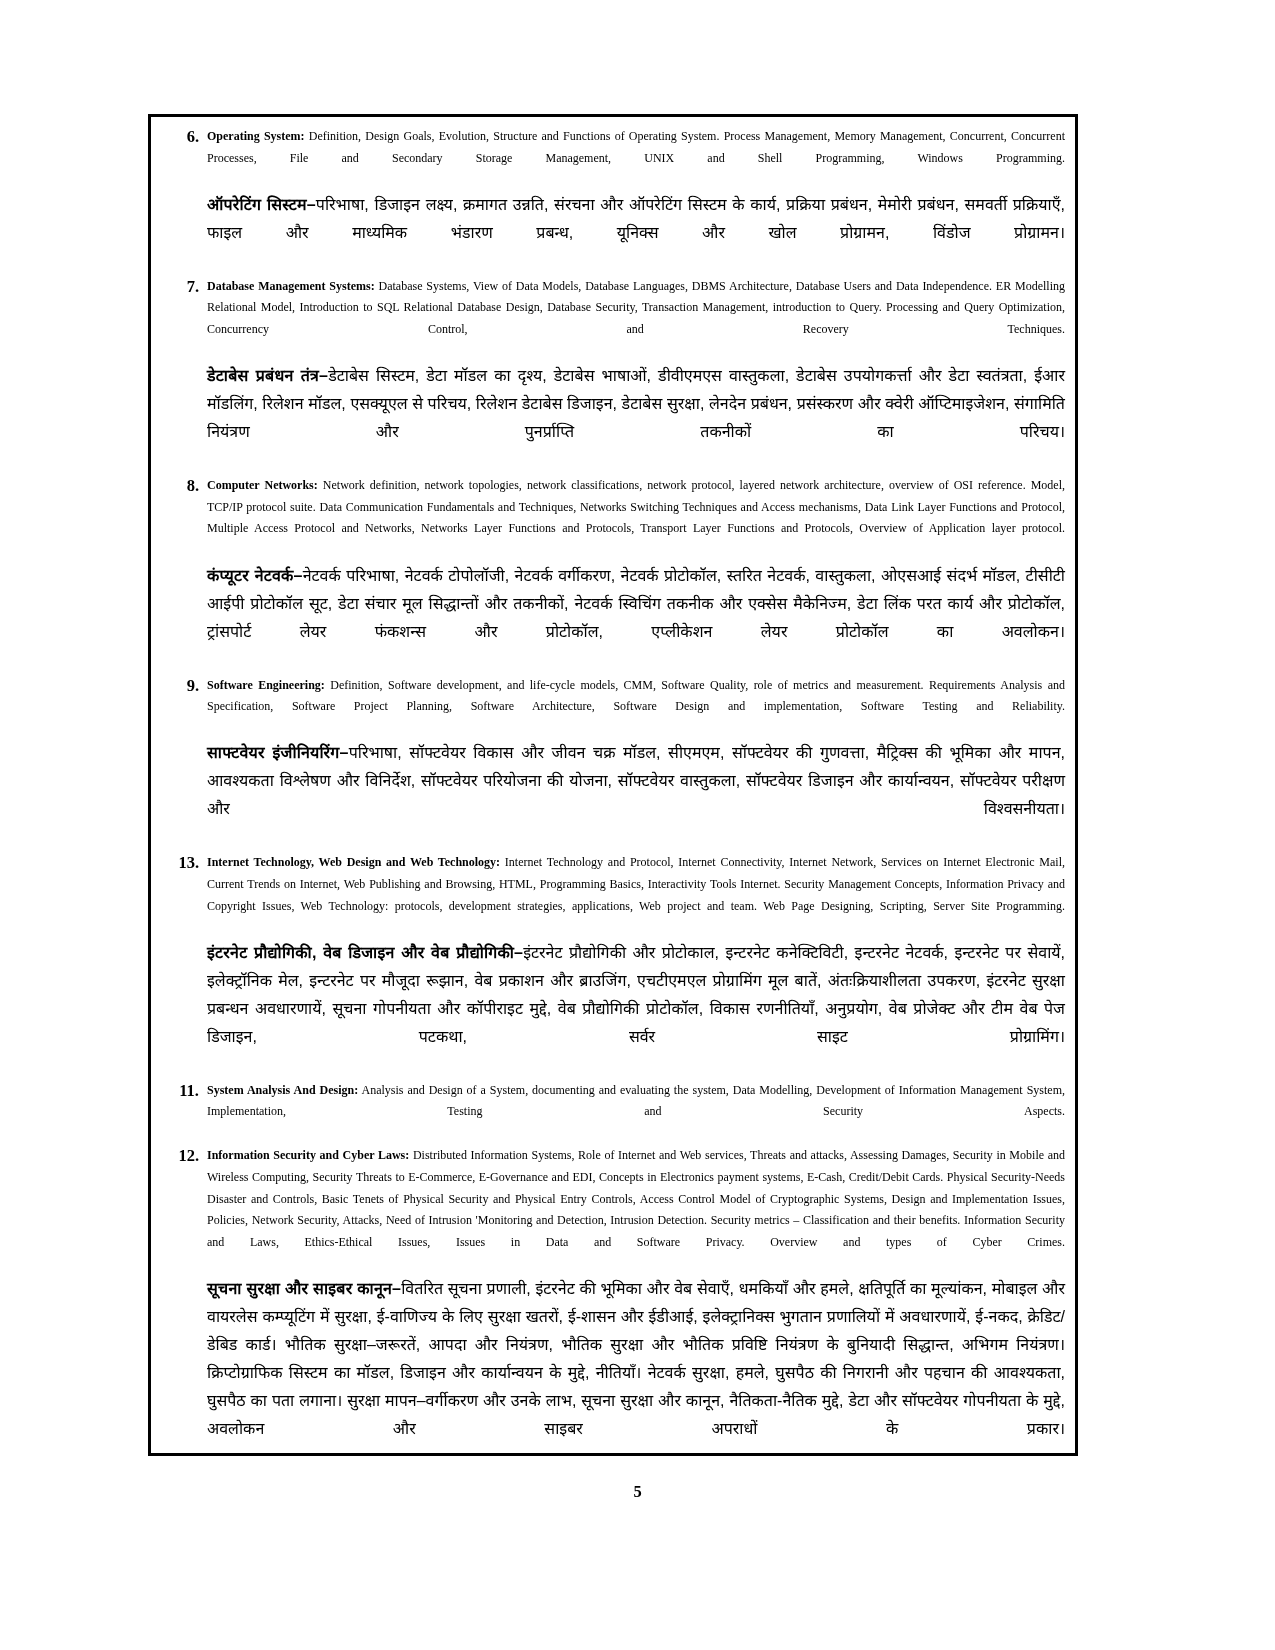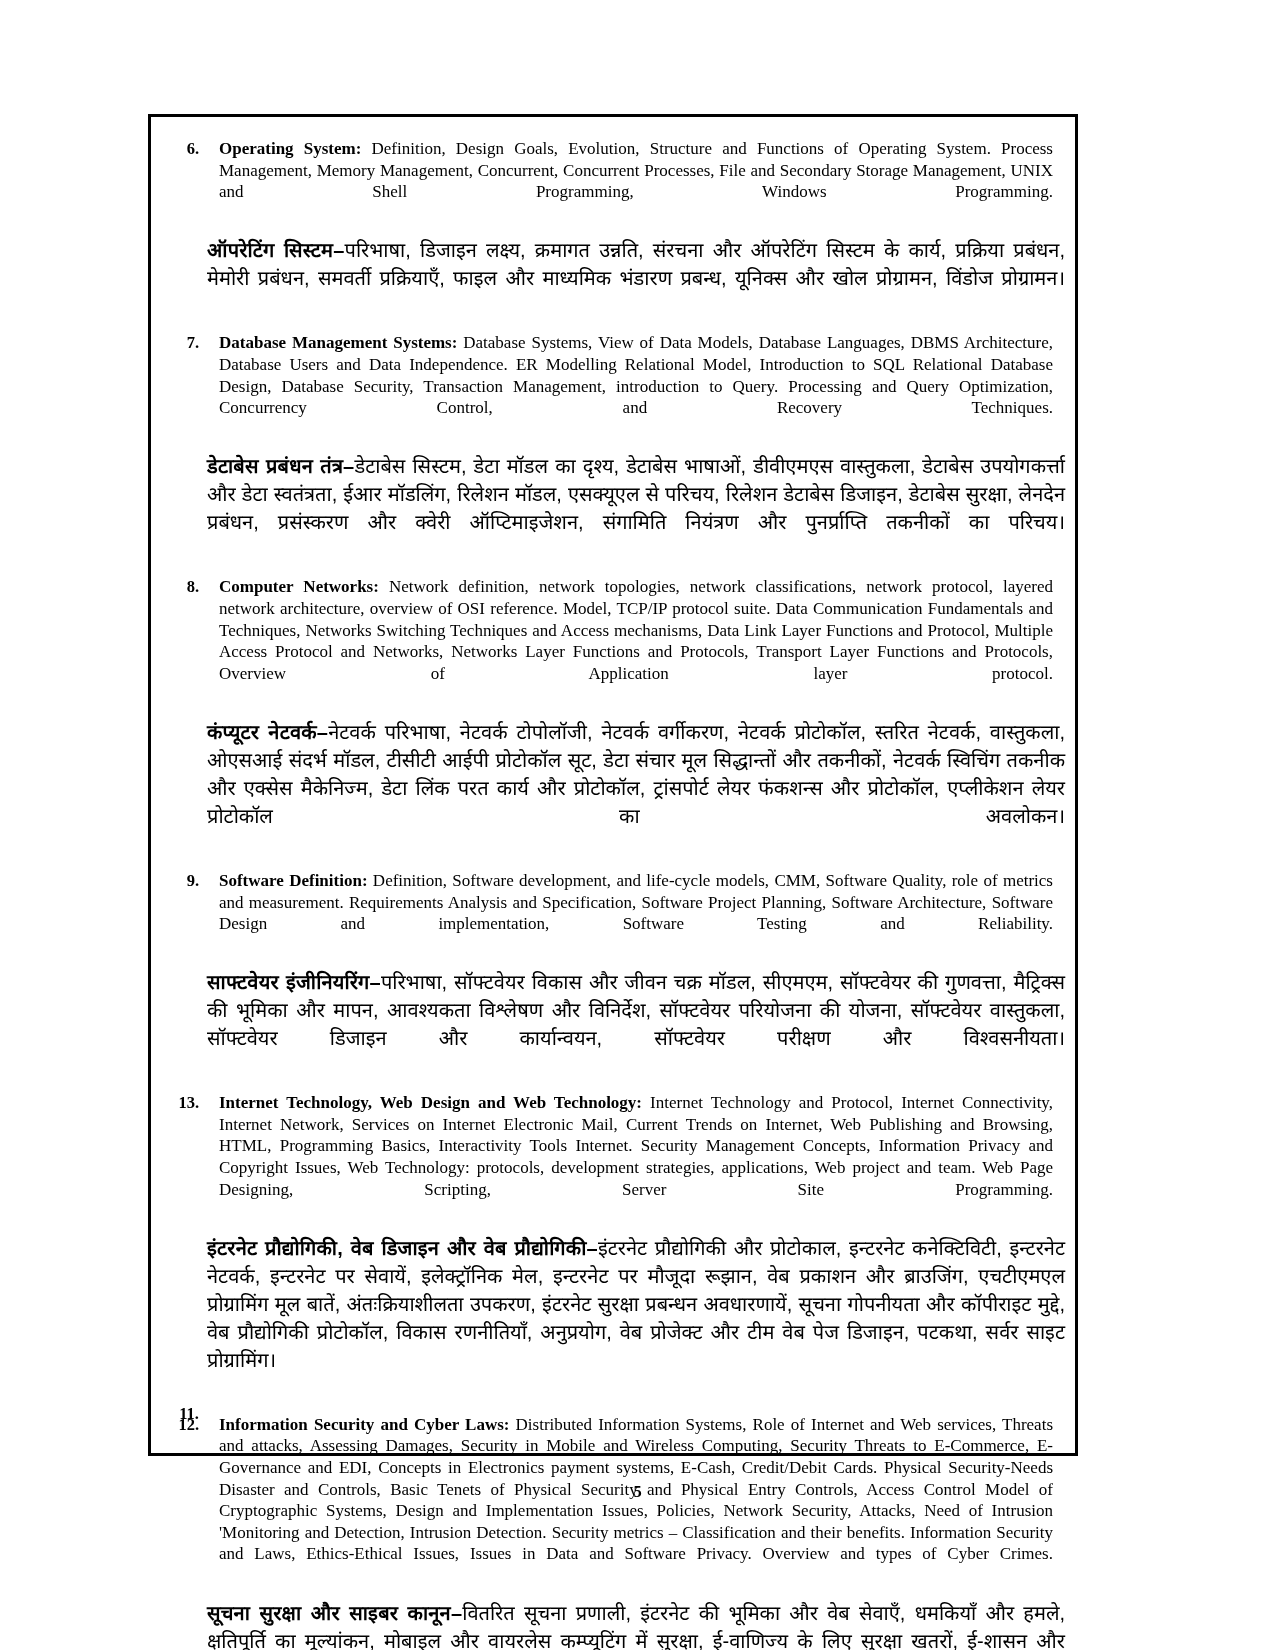--- a/index.html
+++ b/index.html
@@ -67,34 +67,34 @@
     left: 0;
     top: 0;
     width: 34px;
     text-align: right;
     font-weight: bold;
     font-size: 16.5px;
     line-height: 21.5px;
   }
 
   p.en {
-    margin: 12px;
-    font-size: 17px;
+    margin: 0;
+    font-size: 12px;
     line-height: 21.6px;
     text-align: justify;
     text-justify: inter-word;
     hyphens: none;
   }
   p.en .head {
     font-weight: bold;
   }
 
   p.hi {
     margin: 0;
-    font-size: 20px;
+    font-size: 16px;
     line-height: 28px;
     text-align: justify;
     text-justify: inter-word;
     font-family: "Liberation Sans", "DejaVu Sans", sans-serif;
   }
   p.hi .hhead {
     font-weight: bold;
     letter-spacing: 0.2px;
   }
 
@@ -140,32 +140,33 @@
         </li>
 
         <li class="item">
           <span class="num">8.</span>
           <p class="en"><span class="head">Computer Networks:</span><span> Network definition, network topologies, network classifications, network protocol, layered network architecture, overview of OSI reference. Model, TCP/IP protocol suite. Data Communication Fundamentals and Techniques, Networks Switching Techniques and Access mechanisms, Data Link Layer Functions and Protocol, Multiple Access Protocol and Networks, Networks Layer Functions and Protocols, Transport Layer Functions and Protocols, Overview of Application layer protocol.</span></p>
           <p class="hi"><span class="hhead">कंप्यूटर नेटवर्क–</span><span>नेटवर्क परिभाषा, नेटवर्क टोपोलॉजी, नेटवर्क वर्गीकरण, नेटवर्क प्रोटोकॉल, स्तरित नेटवर्क, वास्तुकला, ओएसआई संदर्भ मॉडल, टीसीटी आईपी प्रोटोकॉल सूट, डेटा संचार मूल सिद्धान्तों और तकनीकों, नेटवर्क स्विचिंग तकनीक और एक्सेस मैकेनिज्म, डेटा लिंक परत कार्य और प्रोटोकॉल, ट्रांसपोर्ट लेयर फंकशन्स और प्रोटोकॉल, एप्लीकेशन लेयर प्रोटोकॉल का अवलोकन।</span></p>
         </li>
 
         <li class="item">
           <span class="num">9.</span>
-          <p class="en"><span class="head">Software Definition:</span><span> Definition, Software development, and life-cycle models, CMM, Software Quality, role of metrics and measurement. Requirements Analysis and Specification, Software Project Planning, Software Architecture, Software Design and implementation, Software Testing and Reliability.</span></p>
+          <p class="en"><span class="head">Software Engineering:</span><span> Definition, Software development, and life-cycle models, CMM, Software Quality, role of metrics and measurement. Requirements Analysis and Specification, Software Project Planning, Software Architecture, Software Design and implementation, Software Testing and Reliability.</span></p>
           <p class="hi"><span class="hhead">साफ्टवेयर इंजीनियरिंग–</span><span>परिभाषा, सॉफ्टवेयर विकास और जीवन चक्र मॉडल, सीएमएम, सॉफ्टवेयर की गुणवत्ता, मैट्रिक्स की भूमिका और मापन, आवश्यकता विश्लेषण और विनिर्देश, सॉफ्टवेयर परियोजना की योजना, सॉफ्टवेयर वास्तुकला, सॉफ्टवेयर डिजाइन और कार्यान्वयन, सॉफ्टवेयर परीक्षण और विश्वसनीयता।</span></p>
         </li>
 
         <li class="item">
           <span class="num">13.</span>
           <p class="en"><span class="head">Internet Technology, Web Design and Web Technology:</span><span> Internet Technology and Protocol, Internet Connectivity, Internet Network, Services on Internet Electronic Mail, Current Trends on Internet, Web Publishing and Browsing, HTML, Programming Basics, Interactivity Tools Internet. Security Management Concepts, Information Privacy and Copyright Issues, Web Technology: protocols, development strategies, applications, Web project and team. Web Page Designing, Scripting, Server Site Programming.</span></p>
           <p class="hi"><span class="hhead">इंटरनेट प्रौद्योगिकी, वेब डिजाइन और वेब प्रौद्योगिकी–</span><span>इंटरनेट प्रौद्योगिकी और प्रोटोकाल, इन्टरनेट कनेक्टिविटी, इन्टरनेट नेटवर्क, इन्टरनेट पर सेवायें, इलेक्ट्रॉनिक मेल, इन्टरनेट पर मौजूदा रूझान, वेब प्रकाशन और ब्राउजिंग, एचटीएमएल प्रोग्रामिंग मूल बातें, अंतःक्रियाशीलता उपकरण, इंटरनेट सुरक्षा प्रबन्धन अवधारणायें, सूचना गोपनीयता और कॉपीराइट मुद्दे, वेब प्रौद्योगिकी प्रोटोकॉल, विकास रणनीतियाँ, अनुप्रयोग, वेब प्रोजेक्ट और टीम वेब पेज डिजाइन, पटकथा, सर्वर साइट प्रोग्रामिंग।</span></p>
         </li>
 
         <li class="item">
           <span class="num">11.</span>
+          <p class="en"><span class="head">System Analysis And Design:</span><span> Analysis and Design of a System, documenting and evaluating the system, Data Modelling, Development of Information Management System, Implementation, Testing and Security Aspects.</span></p>
         </li>
 
         <li class="item">
           <span class="num">12.</span>
           <p class="en"><span class="head">Information Security and Cyber Laws:</span><span> Distributed Information Systems, Role of Internet and Web services, Threats and attacks, Assessing Damages, Security in Mobile and Wireless Computing, Security Threats to E-Commerce, E-Governance and EDI, Concepts in Electronics payment systems, E-Cash, Credit/Debit Cards. Physical Security-Needs Disaster and Controls, Basic Tenets of Physical Security and Physical Entry Controls, Access Control Model of Cryptographic Systems, Design and Implementation Issues, Policies, Network Security, Attacks, Need of Intrusion 'Monitoring and Detection, Intrusion Detection. Security metrics – Classification and their benefits. Information Security and Laws, Ethics-Ethical Issues, Issues in Data and Software Privacy. Overview and types of Cyber Crimes.</span></p>
           <p class="hi"><span class="hhead">सूचना सुरक्षा और साइबर कानून–</span><span>वितरित सूचना प्रणाली, इंटरनेट की भूमिका और वेब सेवाएँ, धमकियाँ और हमले, क्षतिपूर्ति का मूल्यांकन, मोबाइल और वायरलेस कम्प्यूटिंग में सुरक्षा, ई-वाणिज्य के लिए सुरक्षा खतरों, ई-शासन और ईडीआई, इलेक्ट्रानिक्स भुगतान प्रणालियों में अवधारणायें, ई-नकद, क्रेडिट/डेबिड कार्ड। भौतिक सुरक्षा–जरूरतें, आपदा और नियंत्रण, भौतिक सुरक्षा और भौतिक प्रविष्टि नियंत्रण के बुनियादी सिद्धान्त, अभिगम नियंत्रण। क्रिप्टोग्राफिक सिस्टम का मॉडल, डिजाइन और कार्यान्वयन के मुद्दे, नीतियाँ। नेटवर्क सुरक्षा, हमले, घुसपैठ की निगरानी और पहचान की आवश्यकता, घुसपैठ का पता लगाना। सुरक्षा मापन–वर्गीकरण और उनके लाभ, सूचना सुरक्षा और कानून, नैतिकता-नैतिक मुद्दे, डेटा और सॉफ्टवेयर गोपनीयता के मुद्दे, अवलोकन और साइबर अपराधों के प्रकार।</span></p>
         </li>
 
       </ol>
     </div>

